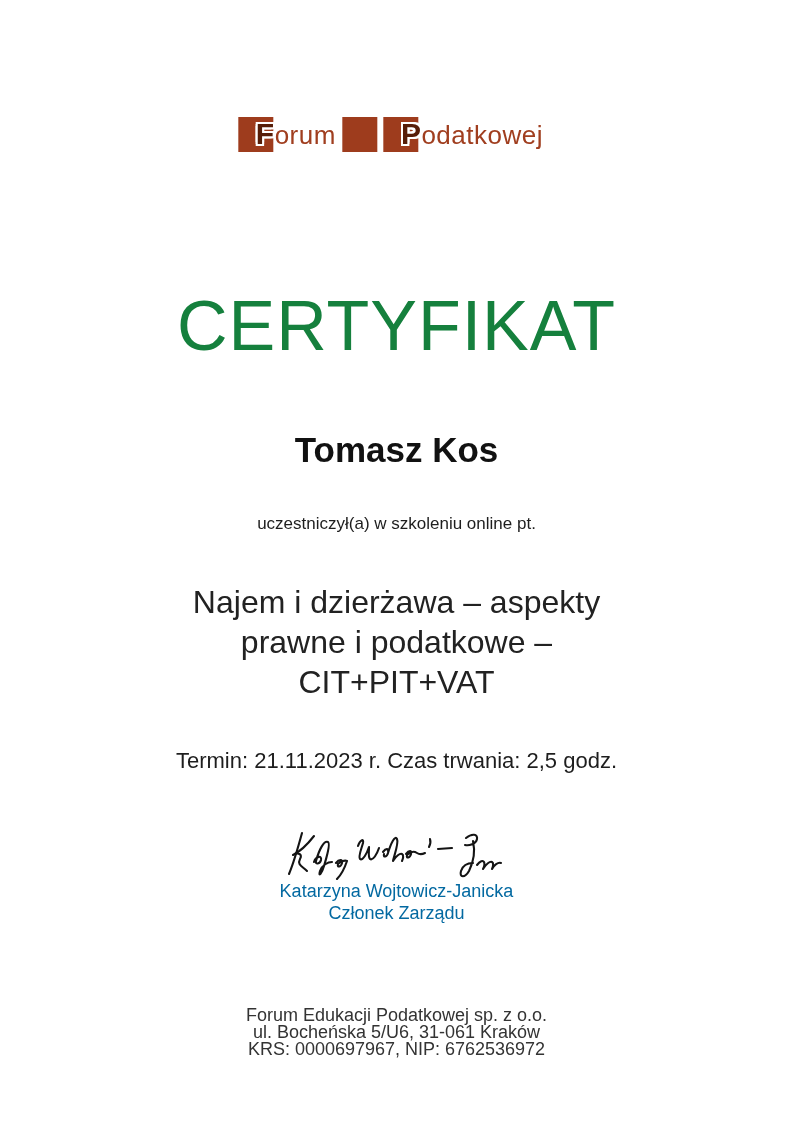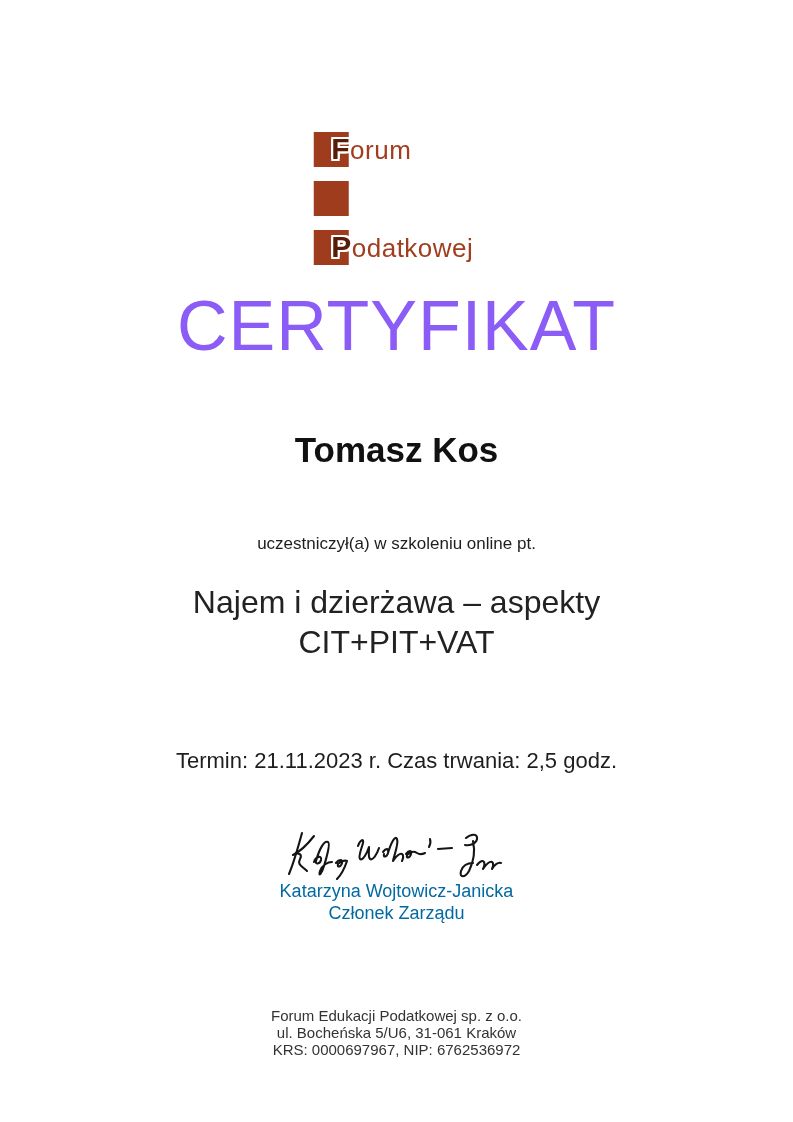--- a/index.html
+++ b/index.html
@@ -15,23 +15,23 @@
     width:793px;height:1122px;
     position:relative;
     font-family:"Liberation Sans","DejaVu Sans",sans-serif;
     color:var(--ink);
     overflow:hidden;
   }
   .center{position:absolute;left:0;width:100%;text-align:center;}
 
   
   .logo{
-    position:absolute;top:132px;left:50%;
+    position:absolute;top:117px;left:50%;
     transform:translateX(-52%);
-    display:flex;flex-direction:column;gap:14px;
+    display:flex;flex-direction:row;gap:6px;
   }
   .logo-row{display:flex;align-items:center;height:35px;}
   .logo-square{
     width:35px;height:35px;flex:0 0 35px;
     background:var(--brand-square);
   }
   .logo-word{
     font-size:26px;color:var(--brand-text);
     margin-left:-17px;white-space:nowrap;line-height:35px;
     letter-spacing:0.5px;
@@ -41,29 +41,29 @@
     text-shadow:
       -2px -2px 0 #fff, -2px 0 0 #fff, -2px 2px 0 #fff,
        0 -2px 0 #fff,  0 2px 0 #fff,
        2px -2px 0 #fff, 2px 0 0 #fff, 2px 2px 0 #fff;
   }
 
   
   .cert-title{
     top:286px;
     font-size:70px;font-weight:400;letter-spacing:1px;
-    color:#8b5cf6;
+    color:#15803d;
   }
   .recipient{
     top:430px;
     font-size:35px;font-weight:bold;color:#111;
   }
   .subtitle{
     top:514px;
-    font-size:17px;color:var(--ink);margin-top:20px;
+    font-size:17px;color:var(--ink);
   }
   .course{
     top:570px;
     font-size:32px;line-height:40px;color:#222;margin-top:12px;
   }
   .details{
     top:748px;
     font-size:22px;color:var(--ink);
   }
 
@@ -71,21 +71,21 @@
   .signature-block{top:826px;}
   .signature-svg{display:inline-block;}
   .sig-name{
     top:880px;
     font-size:18px;line-height:22px;color:#0369a1;
   }
 
   
   .footer{
     top:1007px;
-    font-size:15px;line-height:17px;color:var(--ink-soft);
+    font-size:18px;line-height:17px;color:var(--ink-soft);
   }
 </style>
 </head>
 <body>
 
 <div class="logo">
   <div class="logo-row">
     <div class="logo-square"></div>
     <div class="logo-word"><span class="logo-initial">F</span><span>orum</span></div>
   </div>
@@ -99,20 +99,21 @@
 </div>
 
 <div class="center cert-title">CERTYFIKAT</div>
 
 <div class="center recipient">Tomasz Kos</div>
 
 <div class="center subtitle">uczestniczył(a) w szkoleniu online pt.</div>
 
 <div class="center course">
   <div>Najem i dzierżawa – aspekty</div>
+  <div>prawne i podatkowe –</div>
   <div>CIT+PIT+VAT</div>
 </div>
 
 <div class="center details">Termin: 21.11.2023 r. Czas trwania: 2,5 godz.</div>
 
 <div class="center signature-block">
   <svg class="signature-svg" width="226" height="54" viewBox="0 0 226 54" fill="none" stroke="#141414" stroke-width="2.1" stroke-linecap="round" stroke-linejoin="round">
     <path d="M18,7 C15,18 10,36 5,48"></path>
     <path d="M30,10 C23,19 15,26 9,29 C14,26 19,28 16,33 C13,39 18,40 23,45"></path>
     <path d="M30,36 C32,30 38,29 37,34 C36,38 31,39 32,35 C35,24 40,14 44,16 C47,18 42,33 40,40 C38,47 34,52 36,45 C38,39 44,36 48,36"></path>

